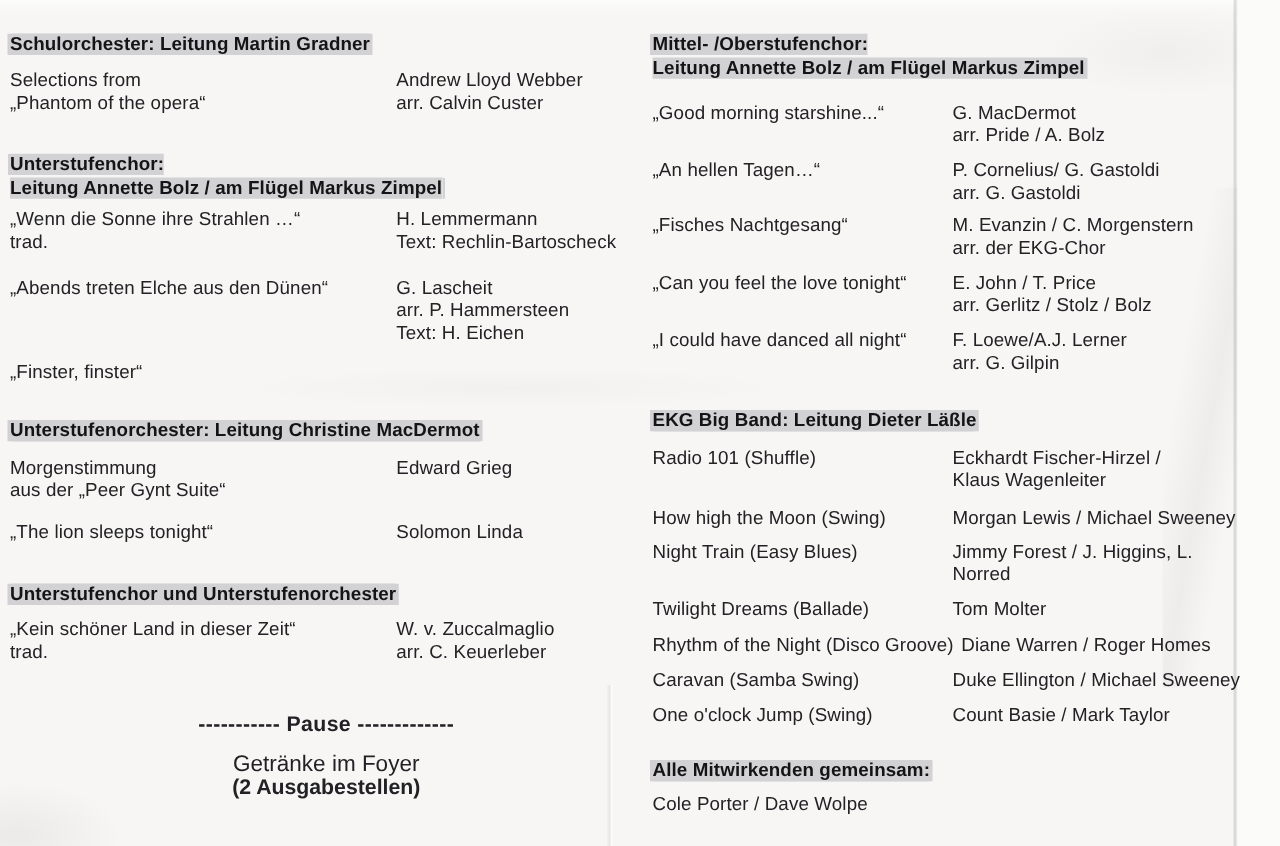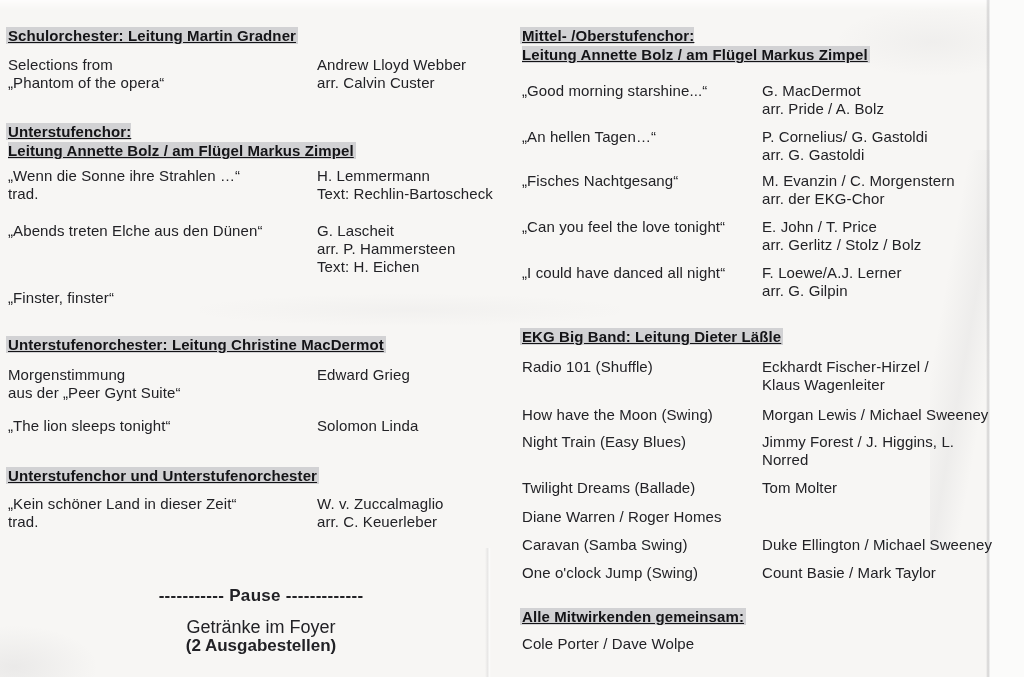--- a/index.html
+++ b/index.html
@@ -64,21 +64,20 @@
     font-weight: bold;
     font-size: 15px;
     line-height: 19px;
     letter-spacing: 0.1px;
     color: #141417;
   }
   .hl {
     background: var(--highlight, #d2d2d4);
     box-shadow: 2px 0 0 var(--highlight, #d2d2d4), -2px 0 0 var(--highlight, #d2d2d4);
     white-space: pre-line;
-    text-decoration: underline;
   }
   .row {
     display: flex;
     font-size: 15px;
     line-height: 18px;
     letter-spacing: 0.1px;
   }
   .row .t {
     flex: 0 0 auto;
     white-space: pre-line;
@@ -177,21 +176,21 @@
     </div>
     <div class="row" style="margin-top:10px">
       <div class="t">„Kein schöner Land in dieser Zeit“
 trad.</div>
       <div class="c">W. v. Zuccalmaglio
 arr. C. Keuerleber</div>
     </div>
   </section>
 
   <div class="pause-block">
-    <div class="pause-divider" style="margin-top:55px">----------- Pause -------------</div>
+    <div class="pause-divider" style="margin-top:39px">----------- Pause -------------</div>
     <div class="foyer-note" style="margin-top:10px">Getränke im Foyer</div>
     <div class="foyer-note-sub">(2 Ausgabestellen)</div>
   </div>
 
 </div>
 
 <div class="col col-right">
 
   <section>
     <div class="hdr" style="margin-top:26px">
@@ -228,32 +227,33 @@
   <section>
     <div class="hdr" style="margin-top:27px">
       <span class="hl">EKG Big Band: Leitung Dieter Läßle</span>
     </div>
     <div class="row" style="margin-top:12px">
       <div class="t">Radio 101 (Shuffle)</div>
       <div class="c">Eckhardt Fischer-Hirzel /
 Klaus Wagenleiter</div>
     </div>
     <div class="row" style="margin-top:12px">
-      <div class="t">How have the Moon (Swing)</div>
+      <div class="t">How high the Moon (Swing)</div>
       <div class="c">Morgan Lewis / Michael Sweeney</div>
     </div>
     <div class="row" style="margin-top:9px">
       <div class="t">Night Train (Easy Blues)</div>
       <div class="c">Jimmy Forest / J. Higgins, L. Norred</div>
     </div>
     <div class="row" style="margin-top:10px">
       <div class="t">Twilight Dreams (Ballade)</div>
       <div class="c">Tom Molter</div>
     </div>
     <div class="row" style="margin-top:11px">
+      <div class="t">Rhythm of the Night (Disco Groove)</div>
       <div class="c">Diane Warren / Roger Homes</div>
     </div>
     <div class="row" style="margin-top:10px">
       <div class="t">Caravan (Samba Swing)</div>
       <div class="c">Duke Ellington / Michael Sweeney</div>
     </div>
     <div class="row" style="margin-top:10px">
       <div class="t">One o'clock Jump (Swing)</div>
       <div class="c">Count Basie / Mark Taylor</div>
     </div>

